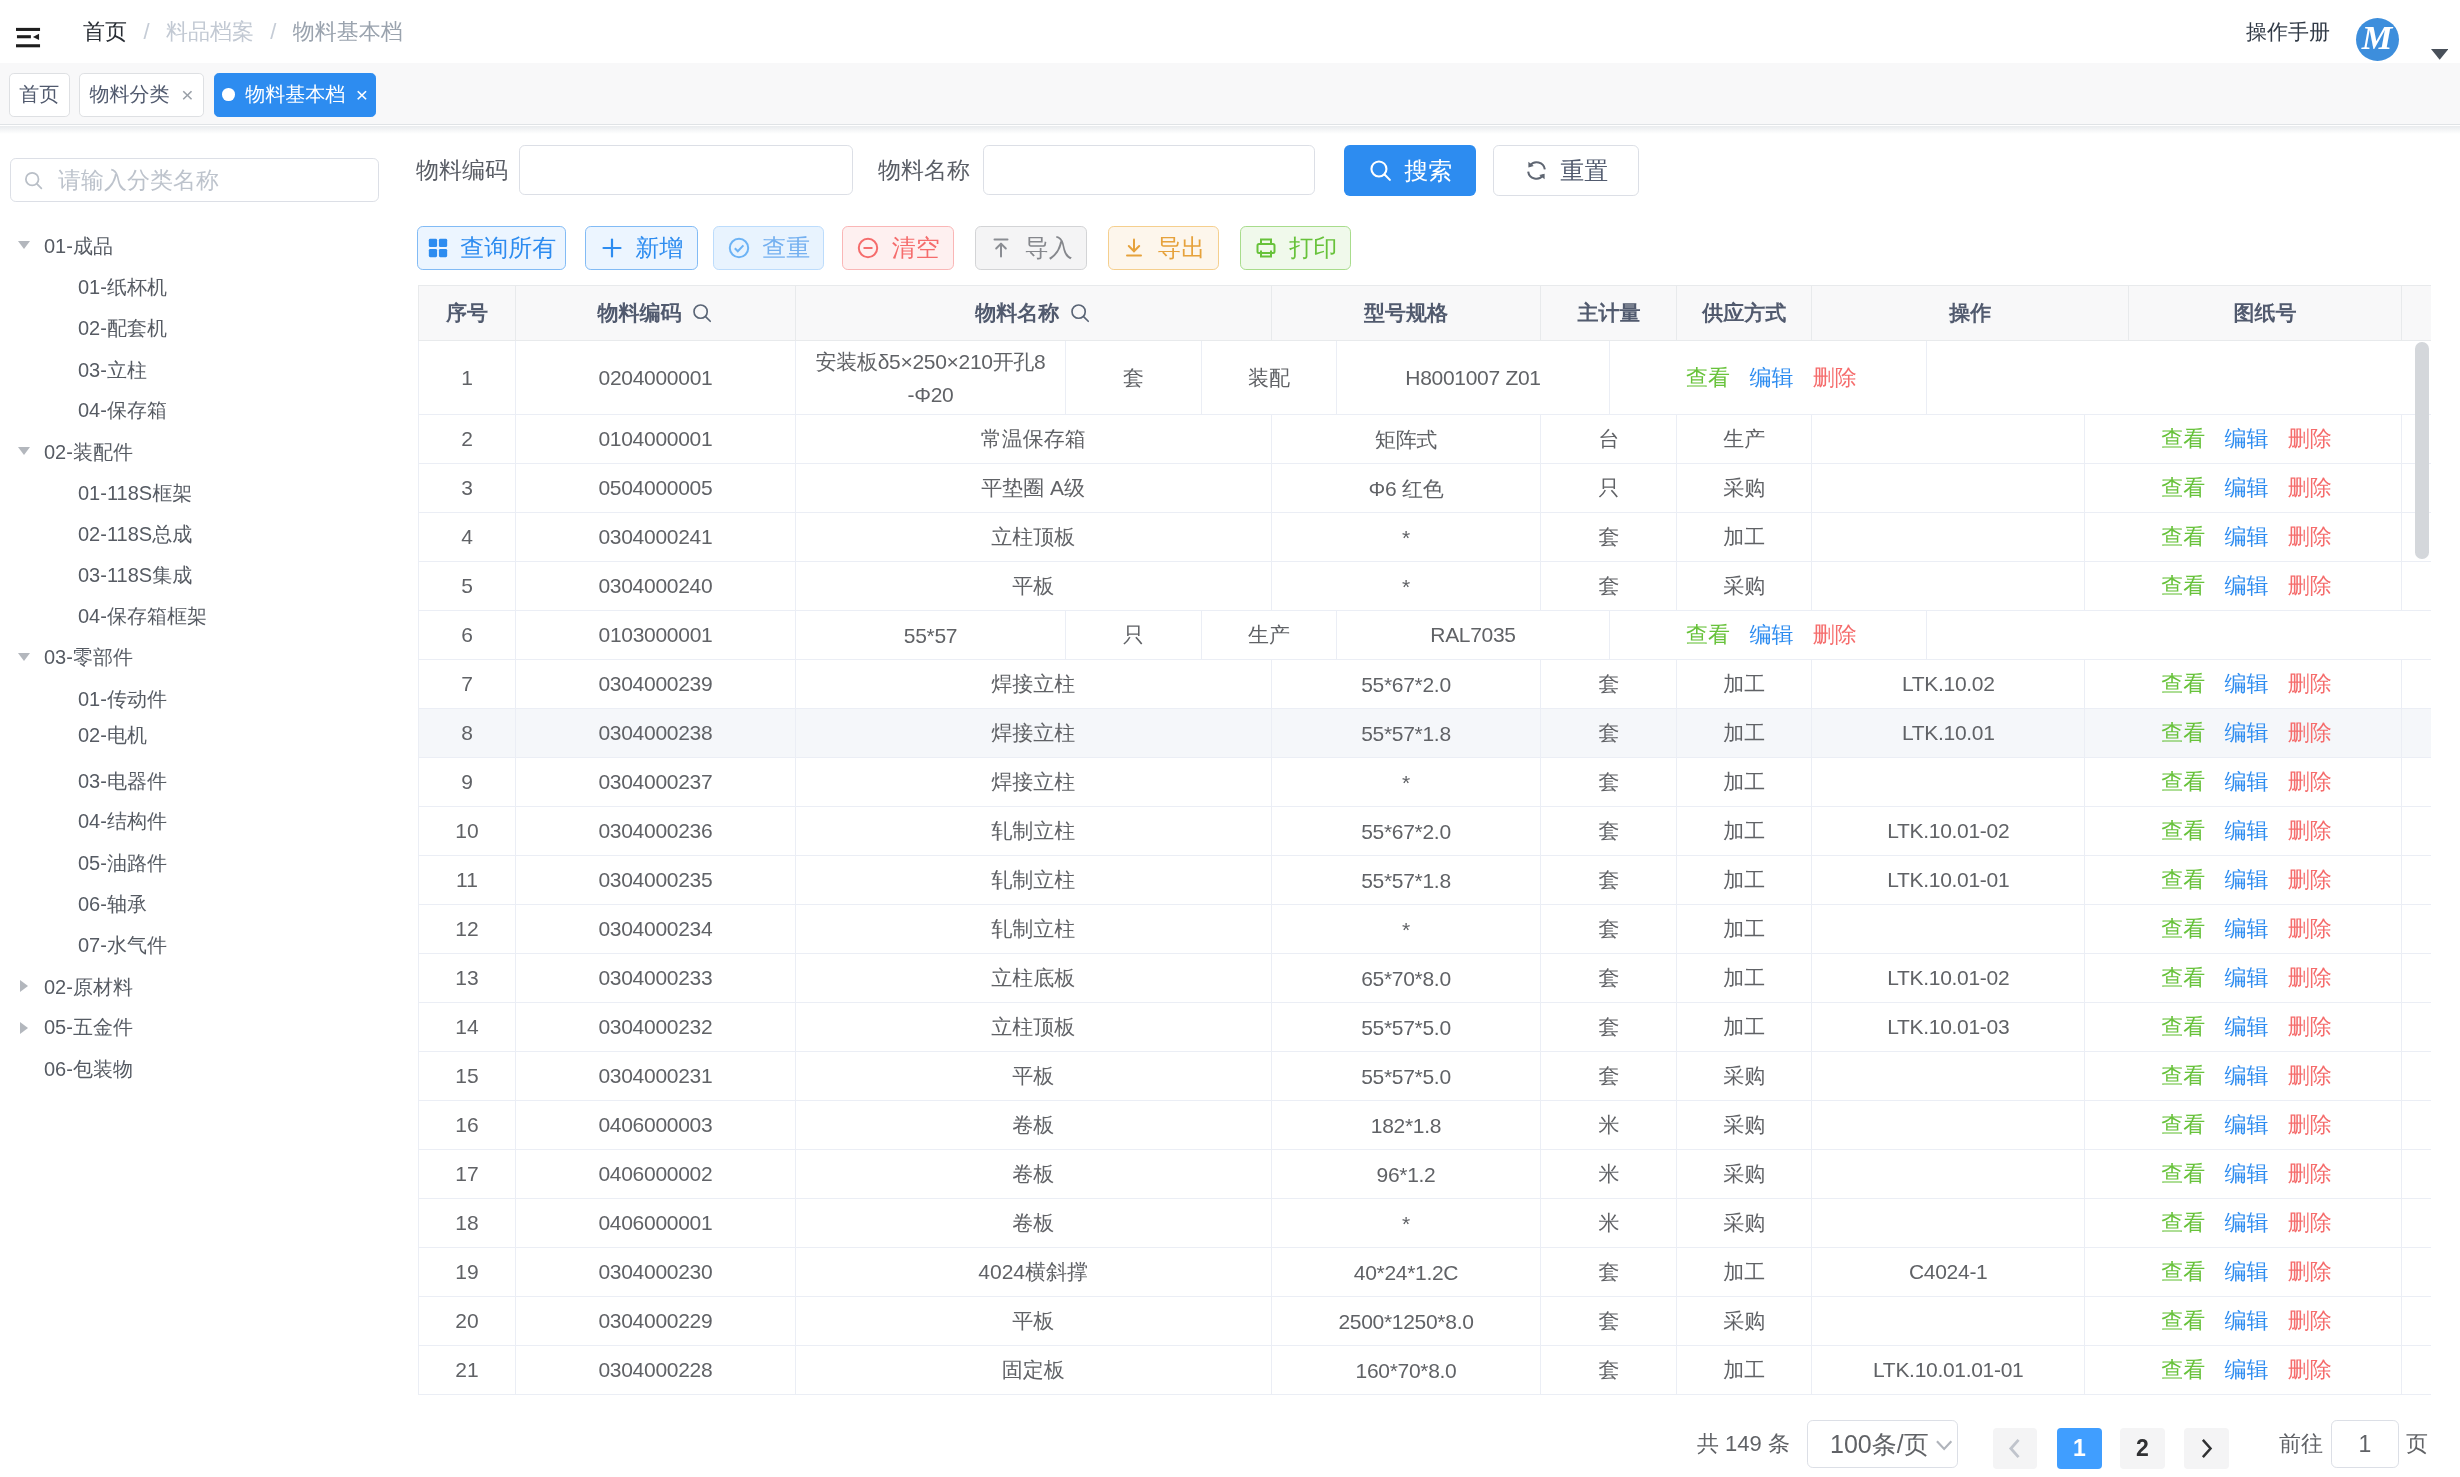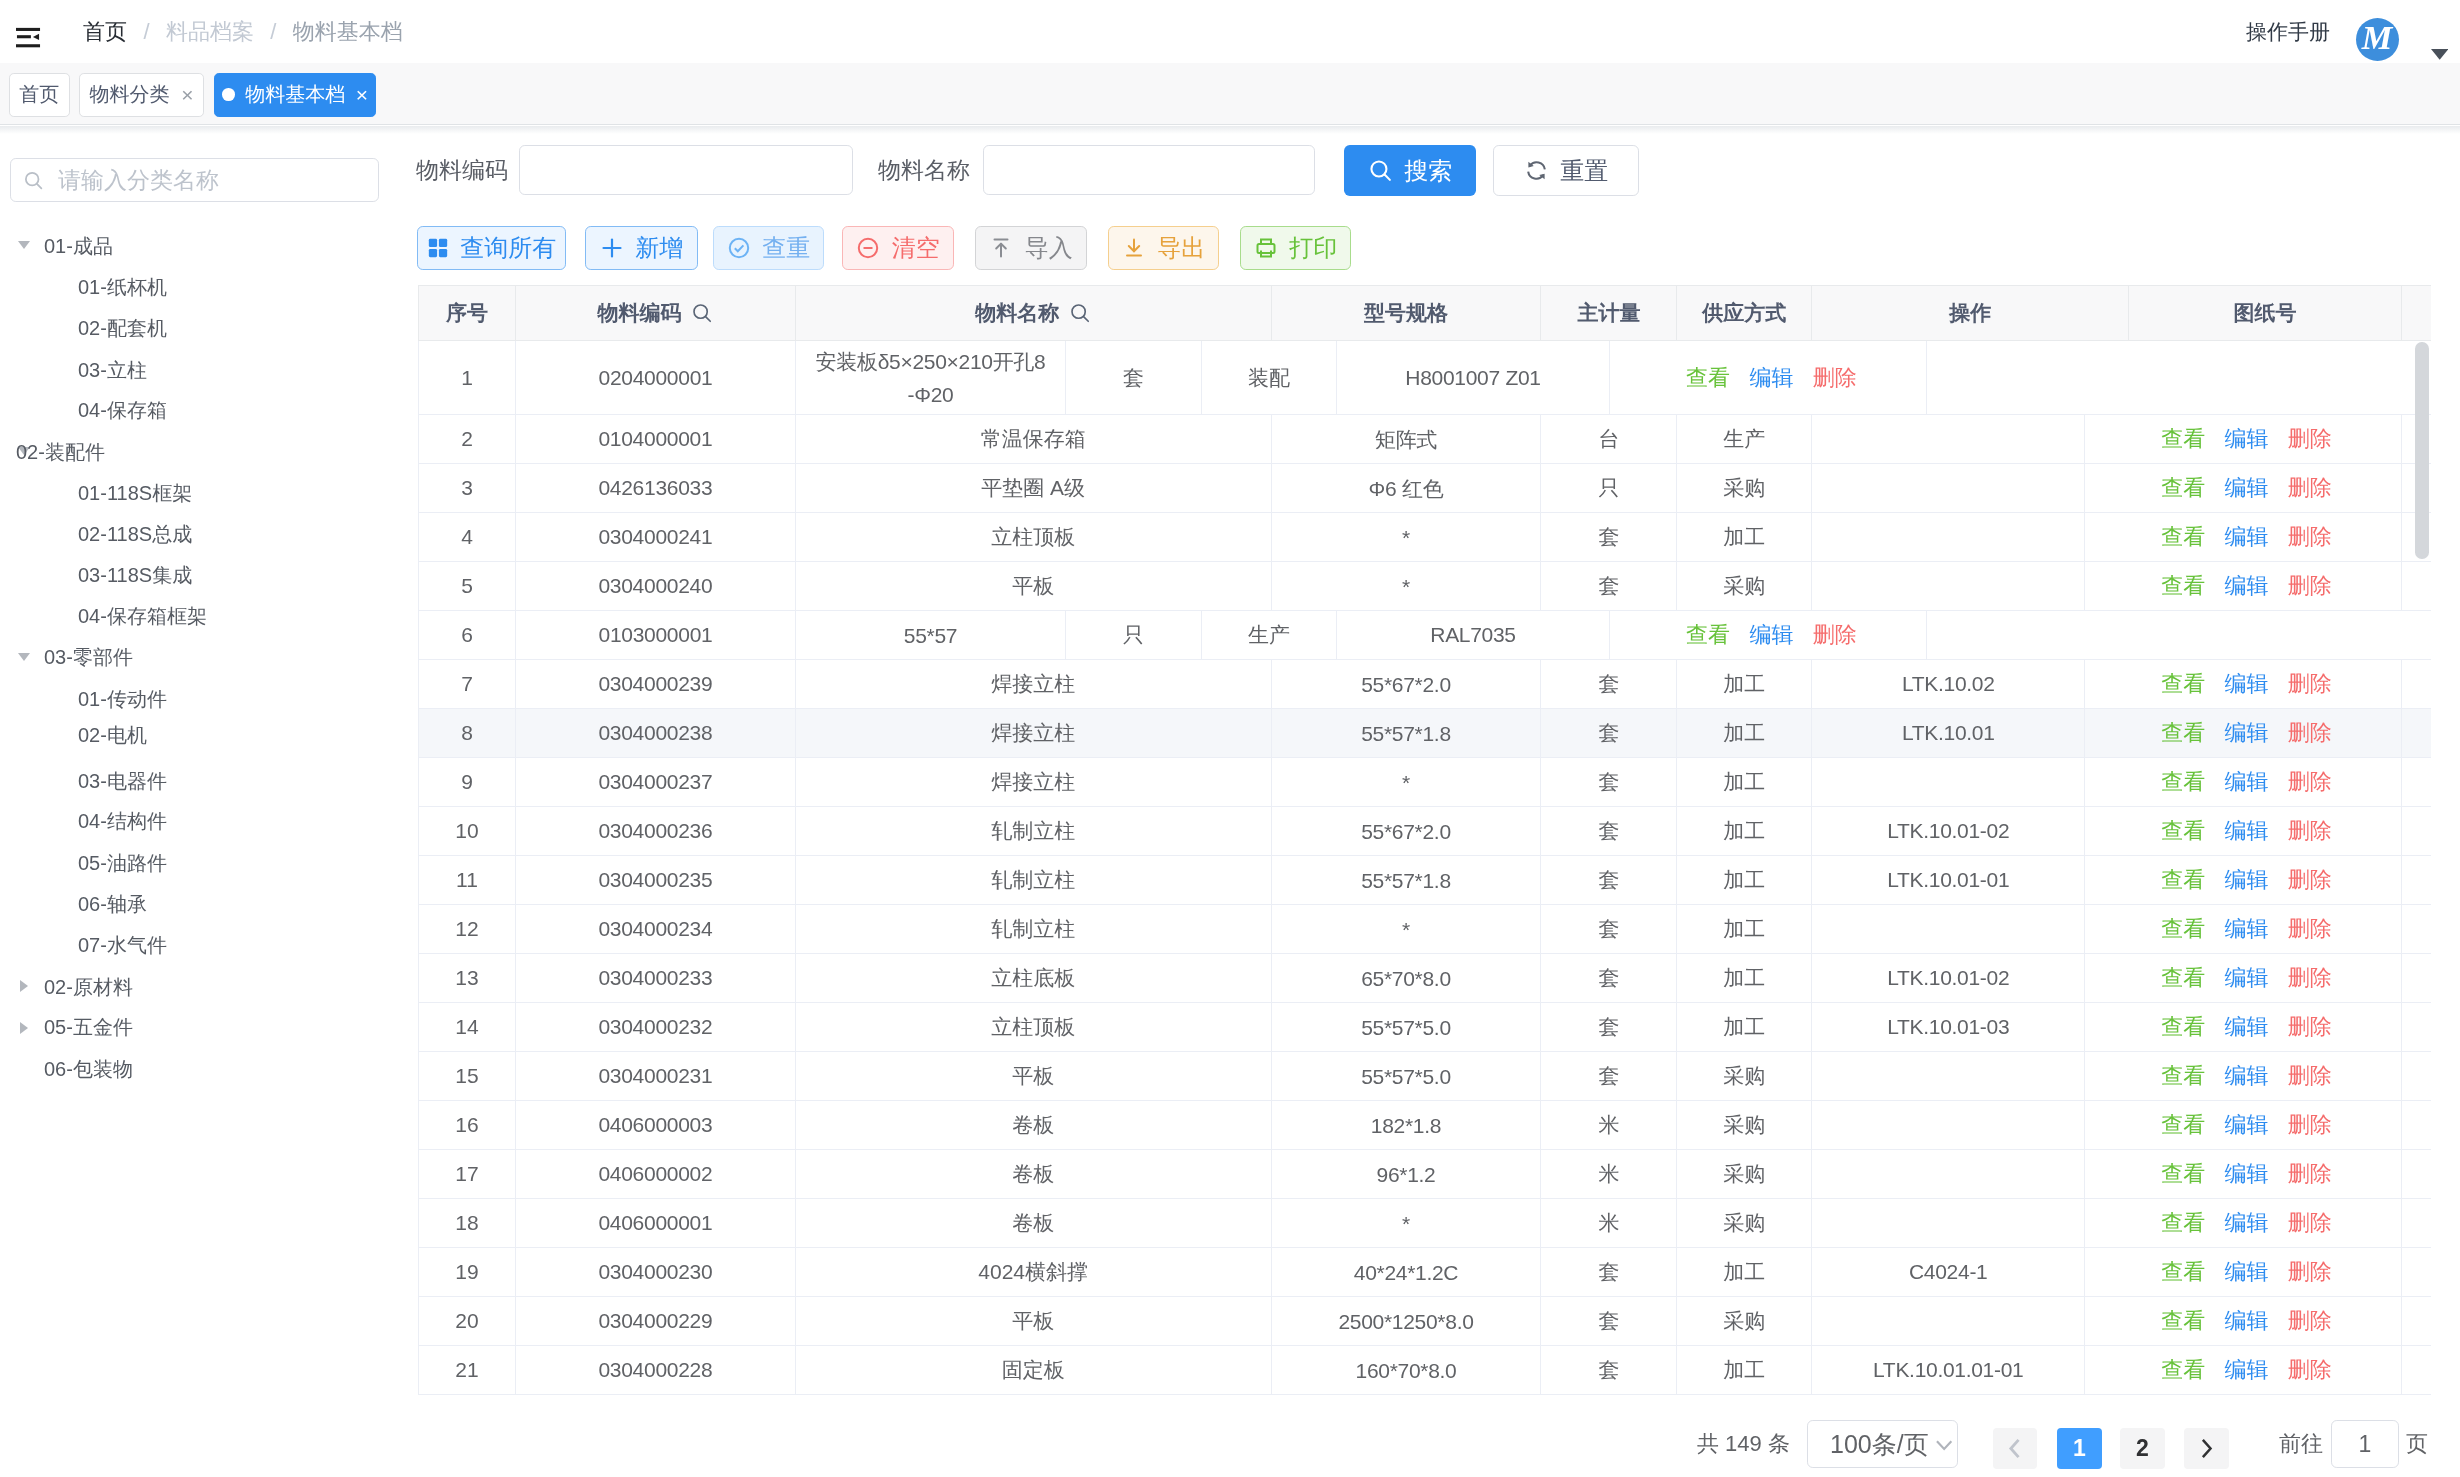--- a/index.html
+++ b/index.html
@@ -57,21 +57,21 @@
     </svg>
   </div>
 <div class="abs" style="left:58px;top:158px;height:44px;display:flex;align-items:center;font-size:23px;color:#bdc3cc">请输入分类名称</div>
 <div class="abs car-d" style="left:18.3px;top:241px"></div>
 <div class="tree-item" style="top:225px;height:42px;padding-left:44px">01-成品</div>
 <div class="tree-item" style="top:266px;height:42px;padding-left:78px">01-纸杯机</div>
 <div class="tree-item" style="top:307px;height:42px;padding-left:78px">02-配套机</div>
 <div class="tree-item" style="top:349px;height:42px;padding-left:78px">03-立柱</div>
 <div class="tree-item" style="top:389px;height:42px;padding-left:78px">04-保存箱</div>
 <div class="abs car-d" style="left:18.3px;top:447px"></div>
-<div class="tree-item" style="top:431px;height:42px;padding-left:16px">02-装配件</div>
+<div class="tree-item" style="top:431px;height:42px;padding-left:44px">02-装配件</div>
 <div class="tree-item" style="top:472px;height:42px;padding-left:78px">01-118S框架</div>
 <div class="tree-item" style="top:513px;height:42px;padding-left:78px">02-118S总成</div>
 <div class="tree-item" style="top:554px;height:42px;padding-left:78px">03-118S集成</div>
 <div class="tree-item" style="top:595px;height:42px;padding-left:78px">04-保存箱框架</div>
 <div class="abs car-d" style="left:18.3px;top:653px"></div>
 <div class="tree-item" style="top:636px;height:42px;padding-left:44px">03-零部件</div>
 <div class="tree-item" style="top:678px;height:42px;padding-left:78px">01-传动件</div>
 <div class="tree-item" style="top:714px;height:42px;padding-left:78px">02-电机</div>
 <div class="tree-item" style="top:760px;height:42px;padding-left:78px">03-电器件</div>
 <div class="tree-item" style="top:800px;height:42px;padding-left:78px">04-结构件</div>
@@ -179,21 +179,21 @@
         <div class="tcell num" style="width:273px"></div>
         <div class="tcell" style="width:317px;gap:19.3px;font-size:22px;padding-left:6.8px">
           <span style="color:#67c23a">查看</span>
           <span style="color:#2d8cf0">编辑</span>
           <span style="color:#f56c6c">删除</span>
         </div>
         <div style="width:29px"></div>
       </div>
       <div class="trow" style="height:49px;background:#fff;color:#606266;font-size:21px">
         <div class="tcell" style="width:97px">3</div>
-        <div class="tcell num" style="width:280px">0426136033</div>
+        <div class="tcell num" style="width:280px">0504000005</div>
         <div class="tcell" style="width:476px">平垫圈 A级</div>
         <div class="tcell num" style="width:270px;line-height:33px">Φ6 红色</div>
         <div class="tcell" style="width:136px">只</div>
         <div class="tcell" style="width:135px">采购</div>
         <div class="tcell num" style="width:273px"></div>
         <div class="tcell" style="width:317px;gap:19.3px;font-size:22px;padding-left:6.8px">
           <span style="color:#67c23a">查看</span>
           <span style="color:#2d8cf0">编辑</span>
           <span style="color:#f56c6c">删除</span>
         </div>

